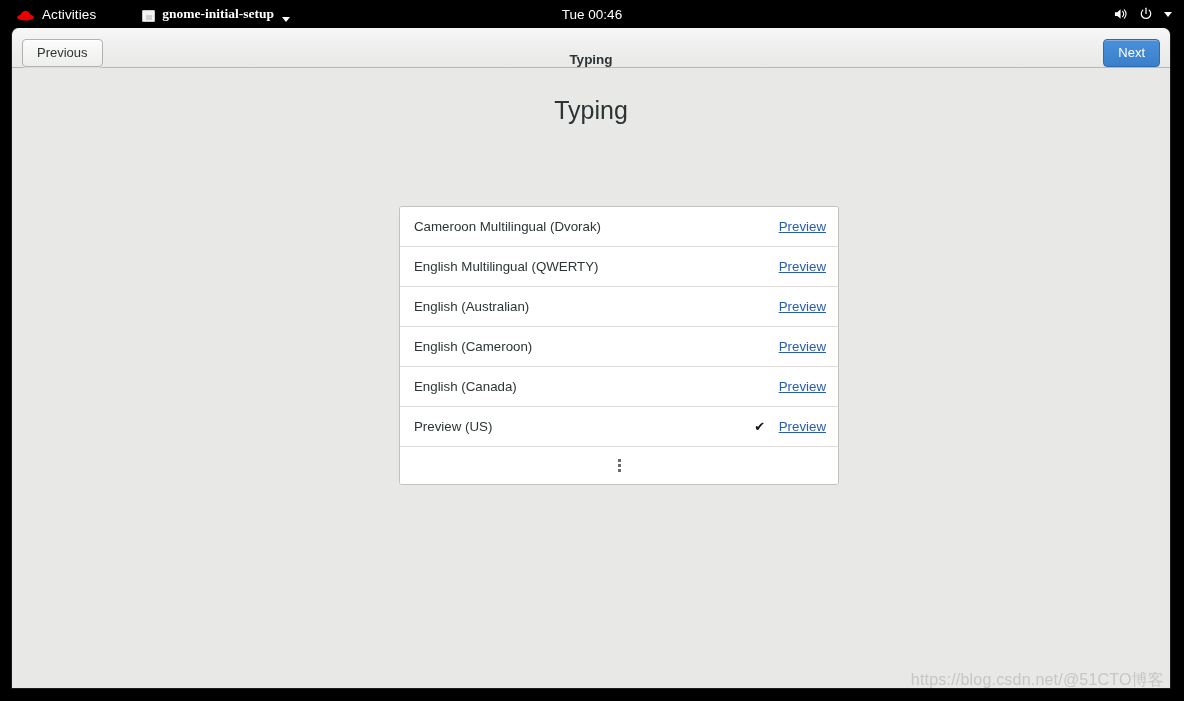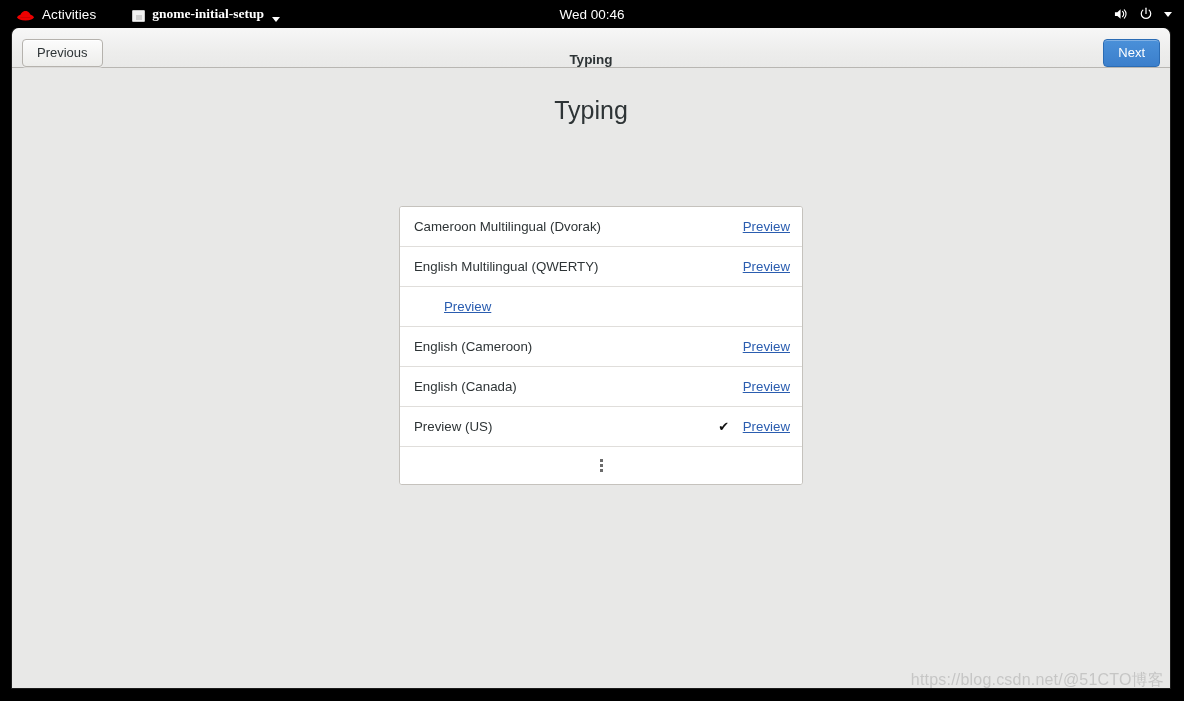--- a/index.html
+++ b/index.html
@@ -22,21 +22,21 @@
     background: #000000;
     display: flex;
     align-items: center;
     color: #ffffff;
     font-size: 13px;
     z-index: 30;
   }
   #topbar .tb-left {
     display: flex;
     align-items: center;
-    gap: 8px;
+    gap: 18px;
     padding-left: 12px;
   }
   .activities-btn {
     display: flex;
     align-items: center;
     gap: 7px;
     padding: 2px 4px;
     border-radius: 3px;
   }
   .redhat-logo { width: 19px; height: 16px; display: block; }
@@ -173,21 +173,21 @@
     color: #3c4042;
     margin: 0;
     padding-top: 11px;
   }
 
   
   #layout-list {
     position: absolute;
     left: 387px;
     top: 138px;
-    width: 404px;
+    width: 440px;
     background: #ffffff;
     border: 1px solid #c5c2bd;
     border-radius: 3px;
     overflow: hidden;
   }
   .row {
     display: flex;
     align-items: center;
     height: 40px;
     padding: 0 11px 0 14px;
@@ -260,21 +260,21 @@
       <span class="activities-label">Activities</span>
     </div>
 
     <div class="app-menu">
       <span class="app-icon"></span>
       <span class="app-name">gnome-initial-setup</span>
       <span class="caret-down"></span>
     </div>
   </div>
 
-  <div id="clock">Wed 00:46</div>
+  <div id="clock">Tue 00:46</div>
 
   <div class="tb-right">
     <span>
       <svg width="15" height="14" viewBox="0 0 16 14" xmlns="http://www.w3.org/2000/svg">
         <path d="M1 5h2.6L7 2v10L3.6 9H1z" fill="#ffffff"></path>
         <path d="M9.1 4.2a3.8 3.8 0 0 1 0 5.6" stroke="#ffffff" stroke-width="1.2" fill="none" stroke-linecap="round"></path>
         <path d="M11 2.6a6.2 6.2 0 0 1 0 8.8" stroke="#ffffff" stroke-width="1.2" fill="none" stroke-linecap="round"></path>
       </svg>
     </span>
     <span>
@@ -305,20 +305,21 @@
           <span class="row-label">Cameroon Multilingual (Dvorak)</span>
           <span class="row-check"></span>
           <span class="row-preview">Preview</span>
         </div>
         <div class="row">
           <span class="row-label">English Multilingual (QWERTY)</span>
           <span class="row-check"></span>
           <span class="row-preview">Preview</span>
         </div>
         <div class="row">
+          <span class="row-label">English (Australian)</span>
           <span class="row-check"></span>
           <span class="row-preview">Preview</span>
         </div>
         <div class="row">
           <span class="row-label">English (Cameroon)</span>
           <span class="row-check"></span>
           <span class="row-preview">Preview</span>
         </div>
         <div class="row">
           <span class="row-label">English (Canada)</span>

